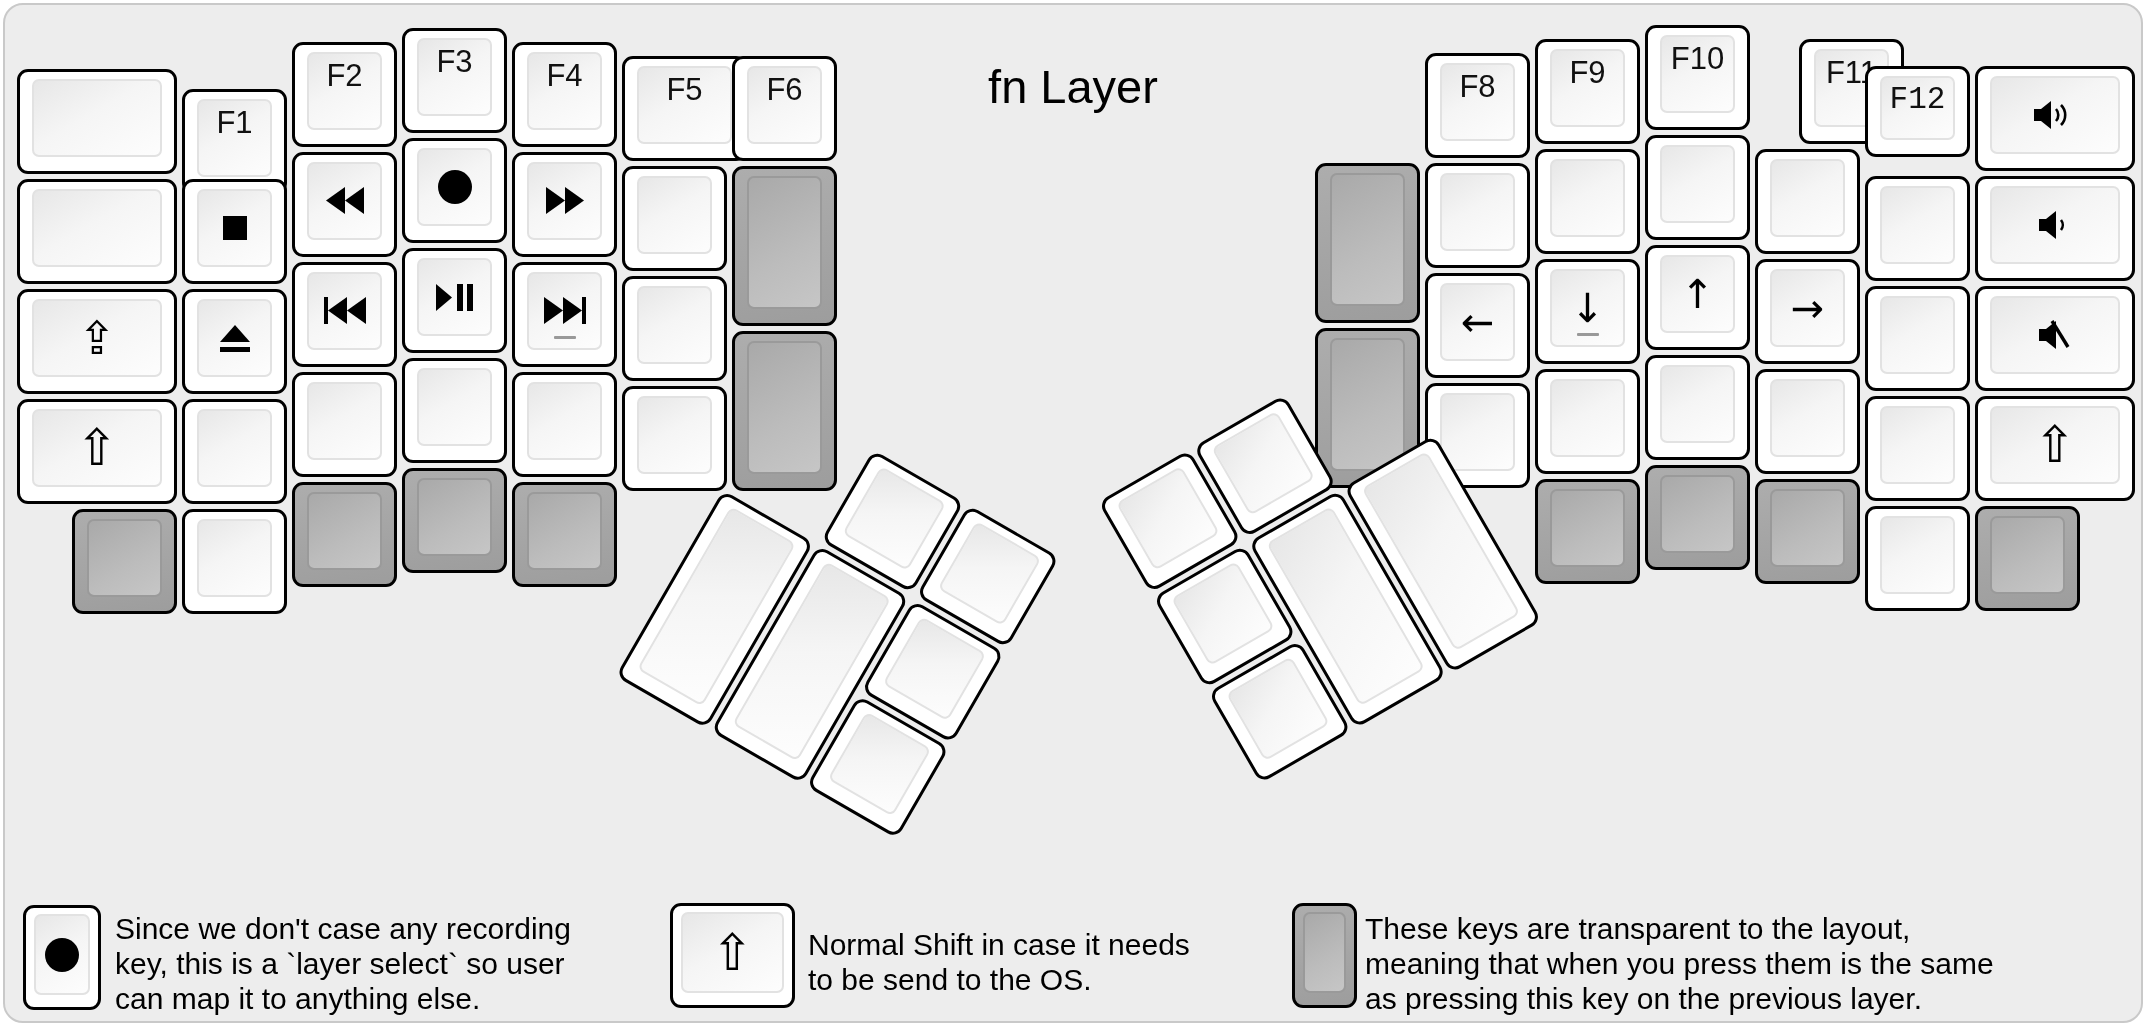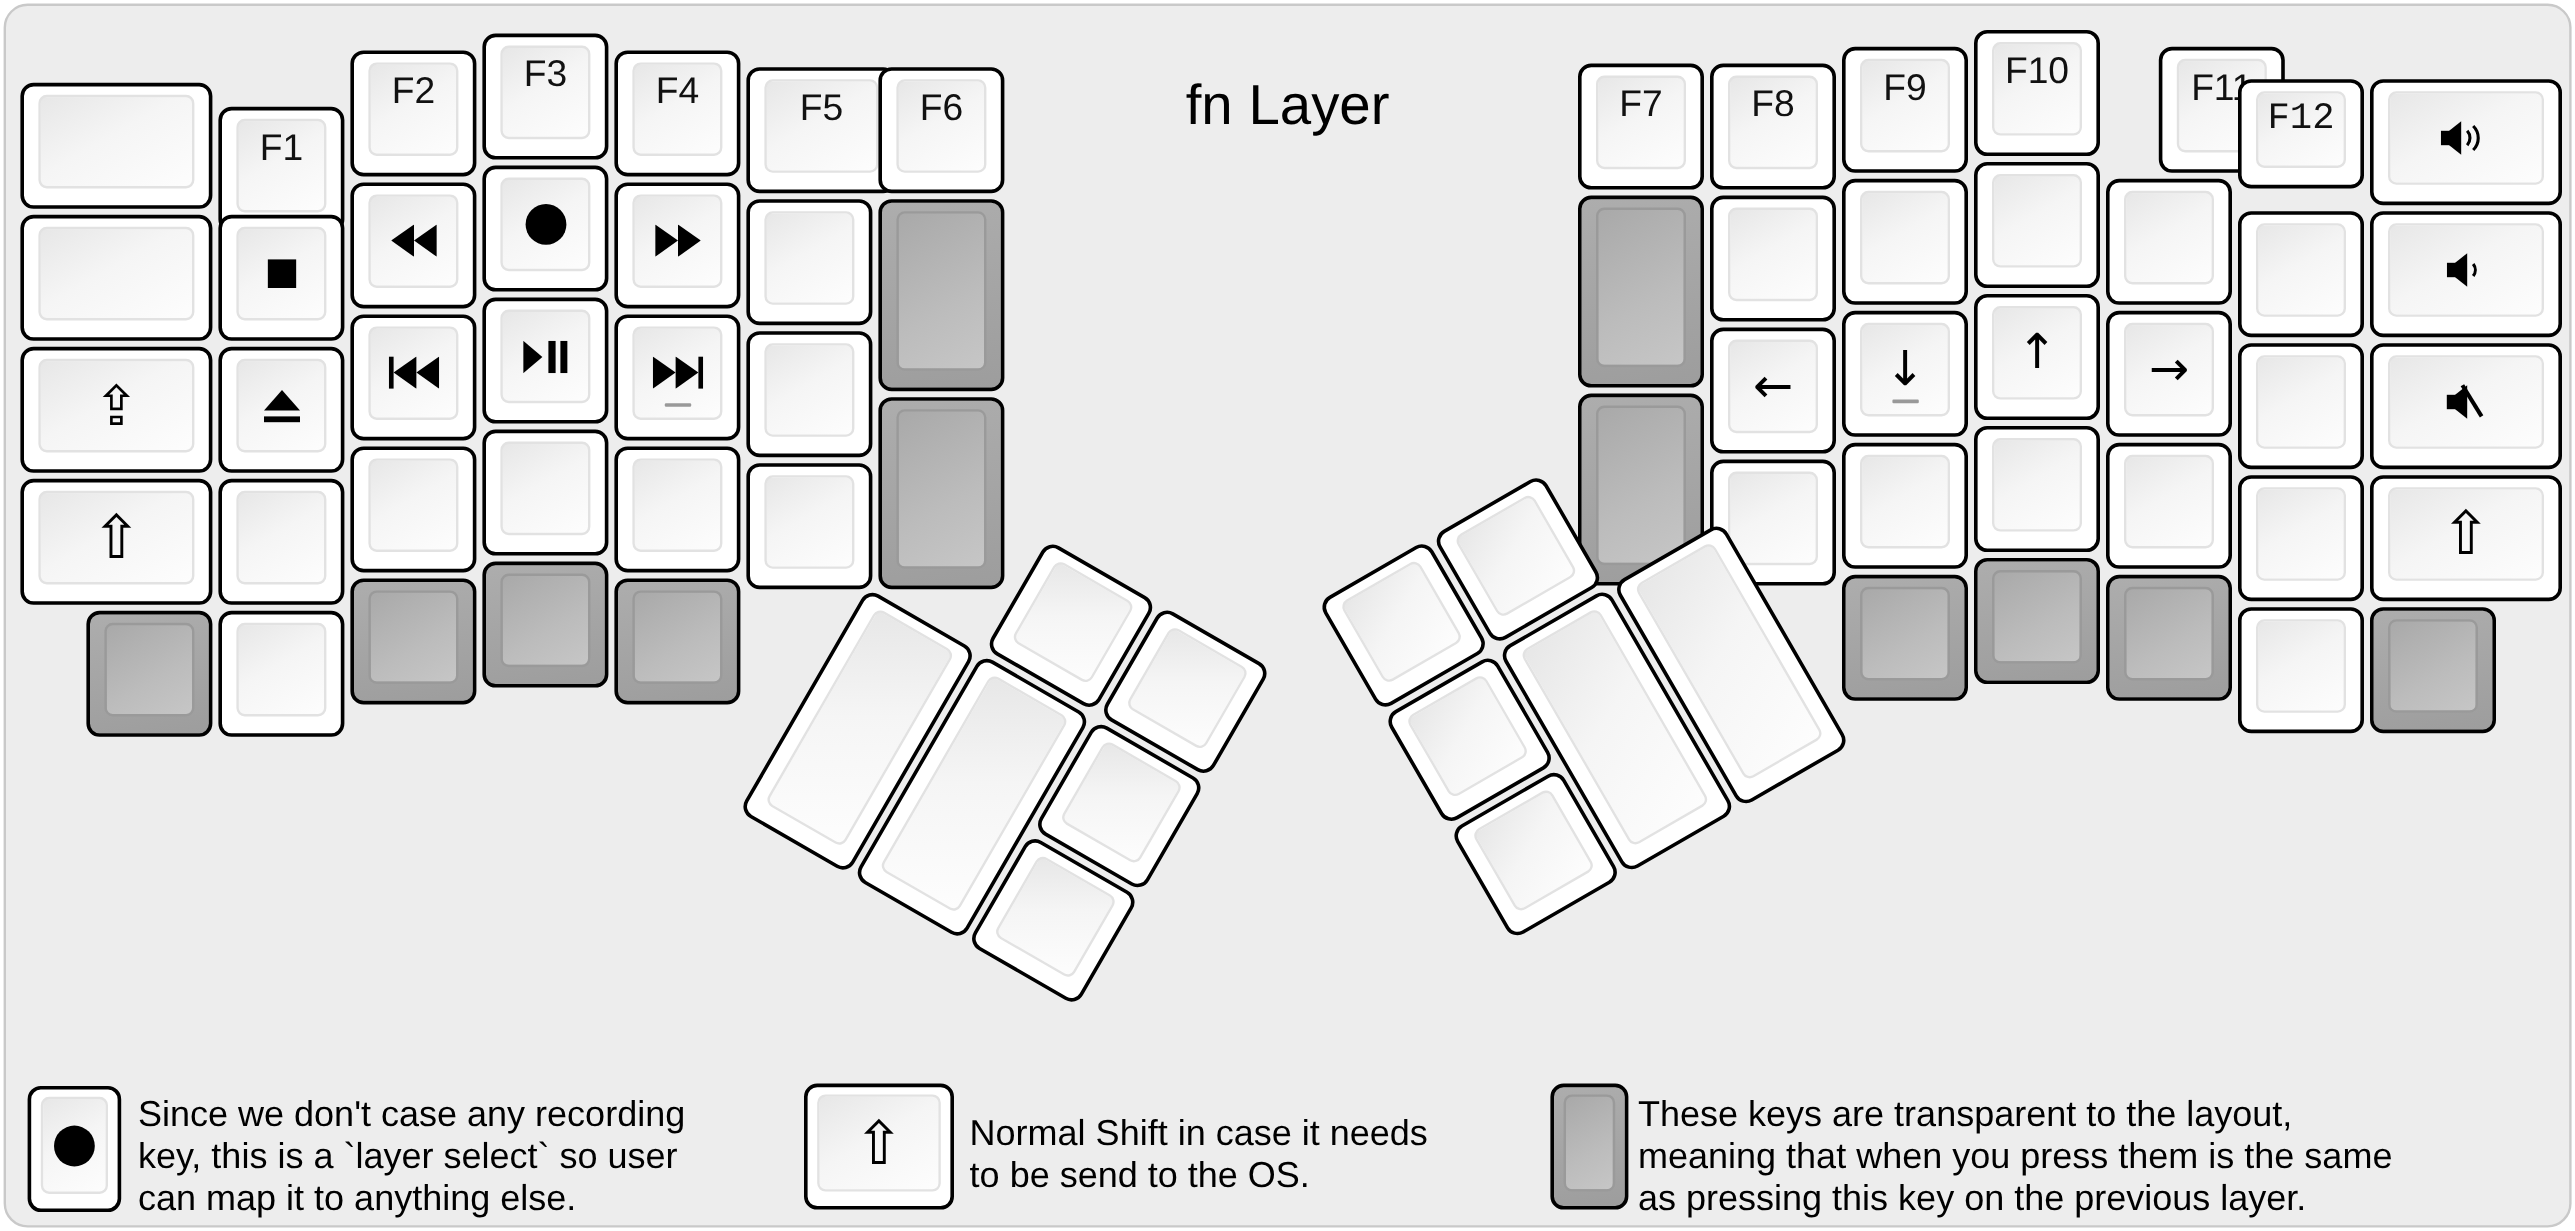--- a/index.html
+++ b/index.html
@@ -196,25 +196,20 @@
       </div>
       <div class="key gray" style="left: 287px; top: 476.75px; width: 105px; height: 105px;">
         <div class="keytop"></div>
       </div>
       <div class="key gray" style="left: 397px; top: 463px; width: 105px; height: 105px;">
         <div class="keytop"></div>
       </div>
       <div class="key gray" style="left: 507px; top: 476.75px; width: 105px; height: 105px;">
         <div class="keytop"></div>
       </div>
-      <div class="key" style="left: 1310px; top: 47.5px; width: 105px; height: 105px;">
-        <div class="keytop">
-          <span class="klabel">F7</span>
-        </div>
-      </div>
       <div class="key gray" style="left: 1310px; top: 157.5px; width: 105px; height: 160px;">
         <div class="keytop"></div>
       </div>
       <div class="key gray" style="left: 1310px; top: 322.5px; width: 105px; height: 160px;">
         <div class="keytop"></div>
       </div>
       <div class="key" style="left: 1420px; top: 47.5px; width: 105px; height: 105px;">
         <div class="keytop">
           <span class="klabel">F8</span>
         </div>

